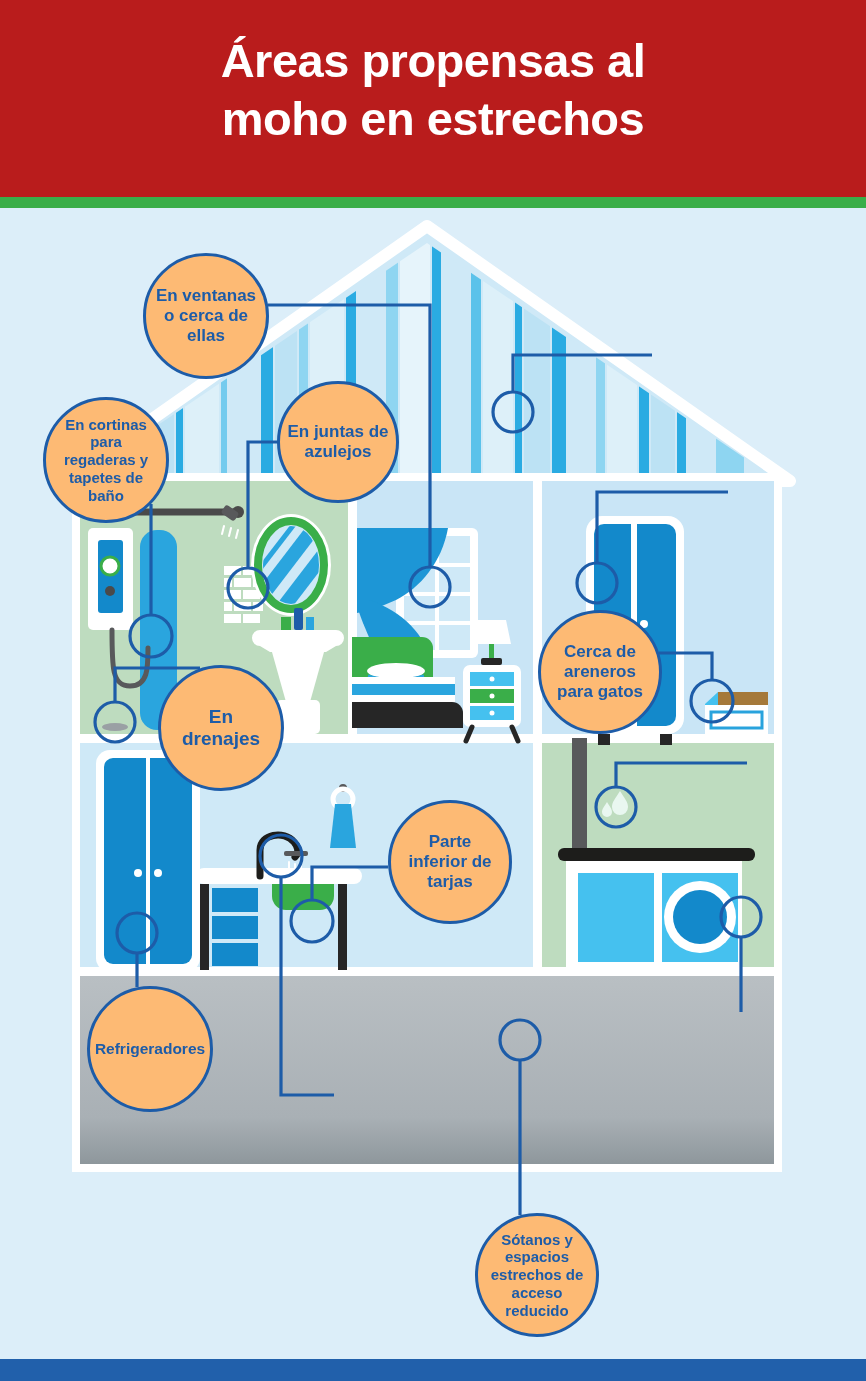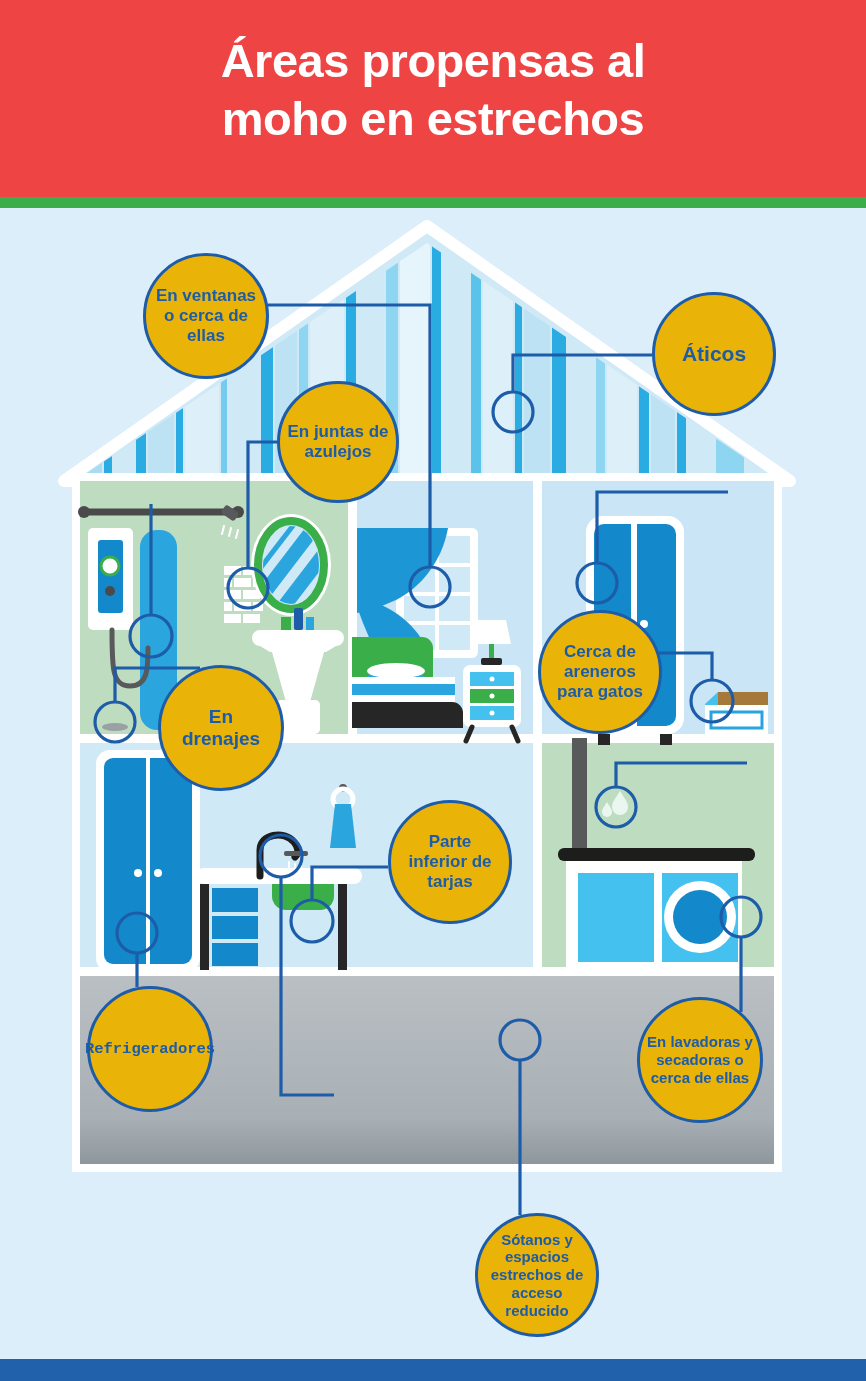--- a/index.html
+++ b/index.html
@@ -1,29 +1,29 @@
 <!DOCTYPE html>
 <html><head>
 <meta charset="utf-8">
 <style>
   html,body{margin:0;padding:0;background:#e8eef2;}
   #canvas{
     position:relative;width:866px;height:1381px;overflow:hidden;
     background:#dceef9;font-family:"Liberation Sans",sans-serif;
   }
-  .header{position:absolute;left:0;top:0;width:866px;height:197px;background:#ef4444;}
+  .header{position:absolute;left:0;top:0;width:866px;height:197px;background:#b91c1c;}
   .header h1{
     margin:0;padding-top:32px;text-align:center;color:#ffffff;
     font-size:47px;line-height:58px;font-weight:bold;letter-spacing:-0.5px;
   }
   .green-stripe{position:absolute;left:0;top:197px;width:866px;height:11px;background:#3aae49;}
   .footer-bar{position:absolute;left:0;top:1359px;width:866px;height:22px;background:#2160ab;}
   svg{position:absolute;left:0;top:0;}
   .bubble{
-    position:absolute;background:#eab308;border:3.5px solid #1d5ca8;border-radius:50%;
+    position:absolute;background:#fdba74;border:3.5px solid #1d5ca8;border-radius:50%;
     display:flex;align-items:center;justify-content:center;text-align:center;
     color:#1d5ca8;font-weight:bold;line-height:1.18;box-sizing:border-box;padding:7px;
   }
 </style>
 </head>
 <body>
 
 <div id="canvas">
 
   <div class="header">
@@ -287,23 +287,22 @@
       <polyline points="281,877 281,1095 334,1095"></polyline>
       <circle cx="281" cy="856" r="21"></circle>
       <polyline points="741,937 741,1012"></polyline>
       <circle cx="741" cy="917" r="20"></circle>
       <polyline points="520,1060 520,1215"></polyline>
       <circle cx="520" cy="1040" r="20"></circle>
     </g>
   </svg>
 
   <div class="bubble" style="left:143px;top:253px;width:126px;height:126px;font-size:17px;">En ventanas o cerca de ellas</div>
-  <div class="bubble" style="left:652px;top:292px;width:124px;height:124px;font-size:21px;">Áticos</div>
+  <div class="bubble" style="left:43px;top:397px;width:126px;height:126px;font-size:15px;">En cortinas para regaderas y tapetes de baño</div>
   <div class="bubble" style="left:277px;top:381px;width:122px;height:122px;font-size:17px;">En juntas de azulejos</div>
   <div class="bubble" style="left:538px;top:610px;width:124px;height:124px;font-size:17px;">Cerca de areneros para gatos</div>
   <div class="bubble" style="left:158px;top:665px;width:126px;height:126px;font-size:19px;">En drenajes</div>
   <div class="bubble" style="left:388px;top:800px;width:124px;height:124px;font-size:17px;">Parte inferior de tarjas</div>
-  <div class="bubble" style="left:87px;top:986px;width:126px;height:126px;font-size:15.5px;font-family:Liberation Mono, monospace;">Refrigeradores</div>
-  <div class="bubble" style="left:637px;top:997px;width:126px;height:126px;font-size:15px;">En lavadoras y secadoras o cerca de ellas</div>
+  <div class="bubble" style="left:87px;top:986px;width:126px;height:126px;font-size:15.5px;">Refrigeradores</div>
   <div class="bubble" style="left:475px;top:1213px;width:124px;height:124px;font-size:15px;text-align:center;">Sótanos y espacios estrechos de acceso reducido</div>
 
   <div class="footer-bar"></div>
 </div>
 
 </body></html>

